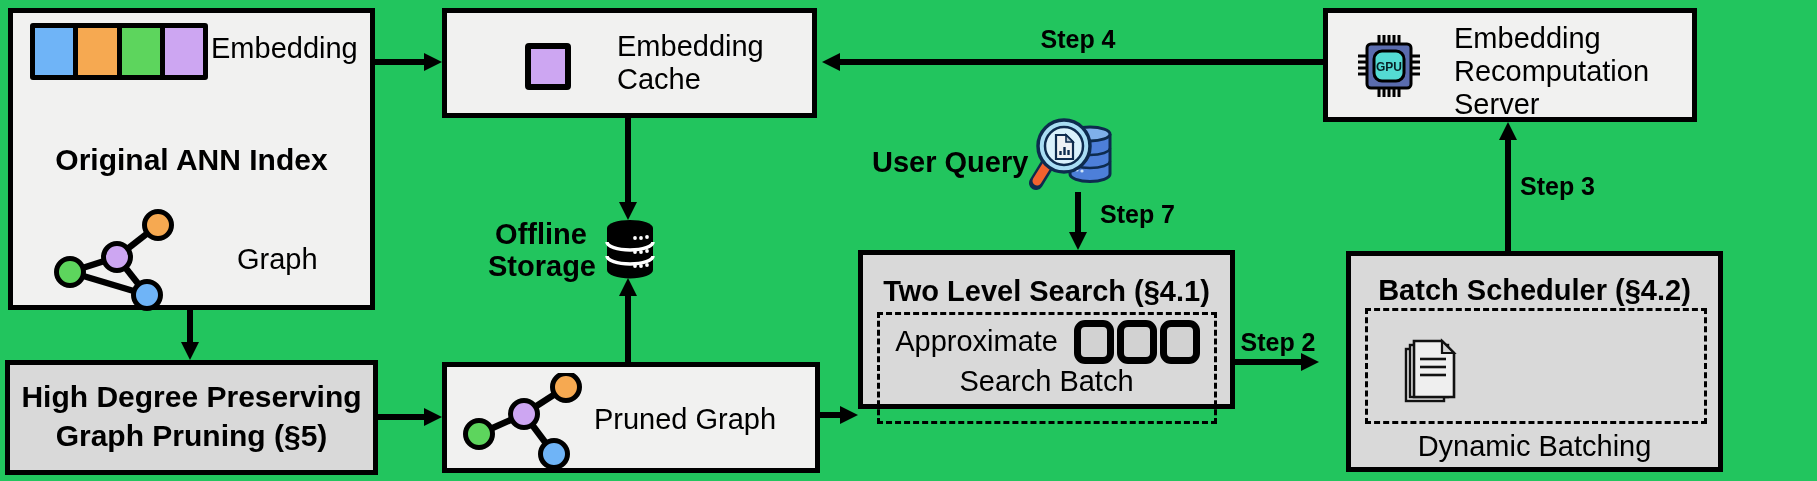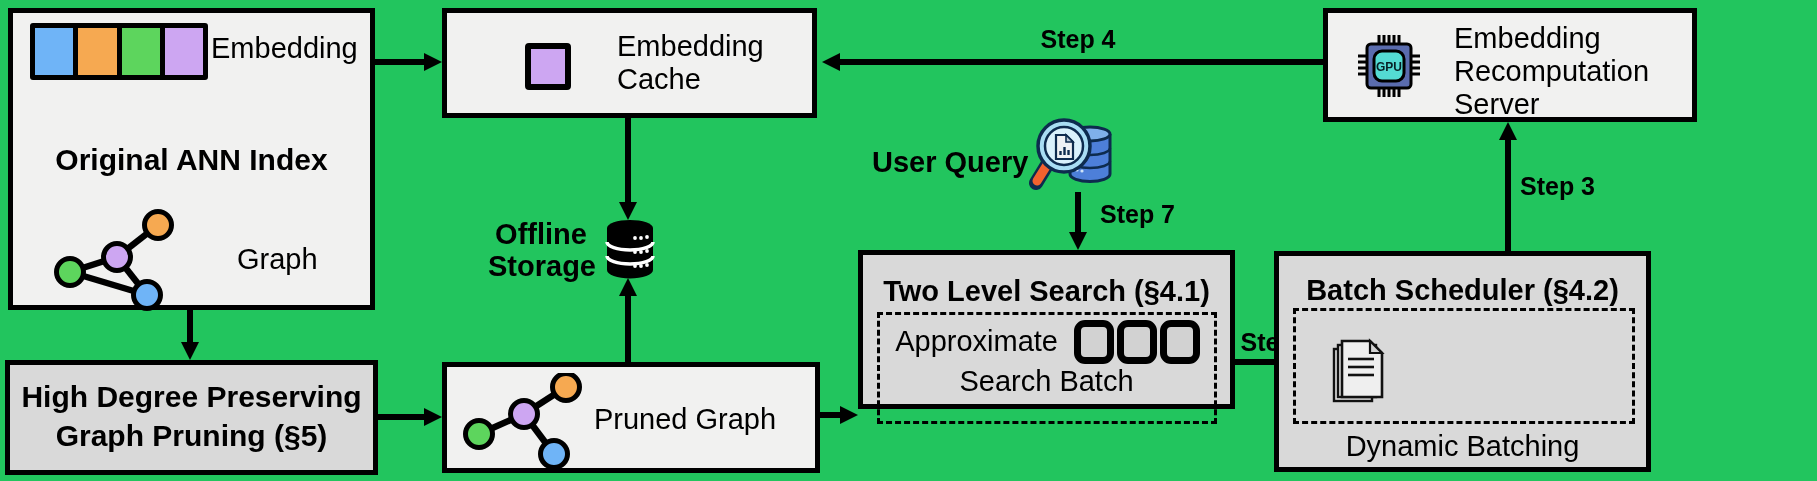--- a/index.html
+++ b/index.html
@@ -207,21 +207,21 @@
           <span class="qsq"></span>
           <span class="qsq"></span>
           <span class="qsq"></span>
         </span>
       </div>
     </div>
     <div class="abs t ctr" style="left:0;bottom:6px;width:100%;">Search Batch</div>
   </div>
   <div class="abs step ctr" style="left:1237px;top:328px;width:82px;">Step 2</div>
 
-  <div class="box dark" style="left:1274px;top:251px;width:377px;height:221px;padding-left:11px;">
+  <div class="box dark" style="left:1346px;top:251px;width:377px;height:221px;padding-left:11px;">
     <div class="abs t b ctr" style="left:0;top:18px;width:100%;">Batch Scheduler (§4.2)</div>
     <div class="dashed" style="left:14px;top:52px;width:342px;height:116px;">
       <svg class="abs" style="left:34px;top:22px;" width="60" height="76" viewBox="0 0 60 76">
         <rect x="4" y="16" width="38" height="52" fill="#e6e6e6" stroke="#111" stroke-width="2.4"></rect>
         <rect x="8" y="12" width="38" height="52" fill="#e9e9e9" stroke="#111" stroke-width="2.4"></rect>
         <path d="M12,8 h28 l12,12 v44 h-40 z" fill="#efefef" stroke="#111" stroke-width="2.6"></path>
         <path d="M40,8 v12 h12 z" fill="#d4d4d4" stroke="#111" stroke-width="2.2"></path>
         <g stroke="#111" stroke-width="2.6">
           <line x1="18" y1="26" x2="44" y2="26"></line>
           <line x1="18" y1="34" x2="44" y2="34"></line>

